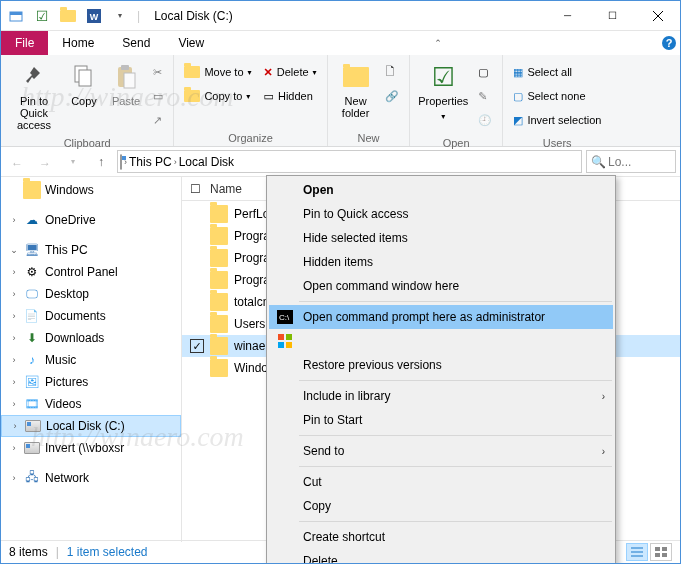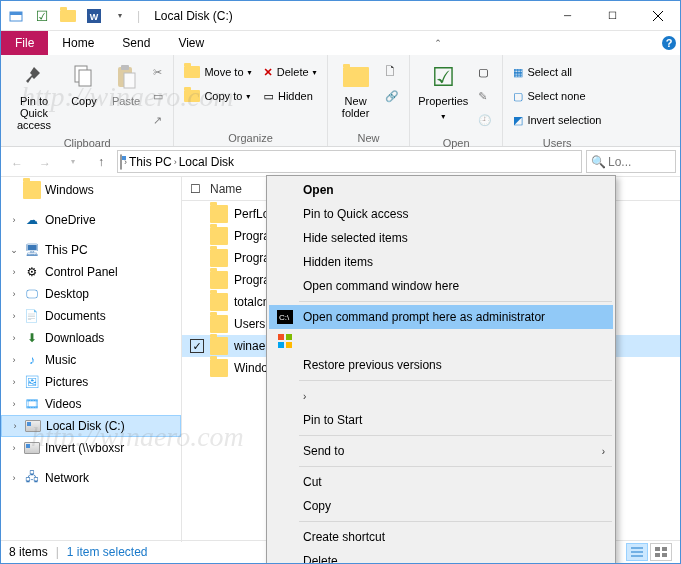--- a/index.html
+++ b/index.html
@@ -465,20 +465,21 @@
         </svg>
       </span>
     </div>
   <div class="ctx-item">
       <span class="ctx-icn"></span>
       <span class="ctx-lbl">Restore previous versions</span>
     </div>
   <div class="ctx-sep"></div>
   <div class="ctx-item">
       <span class="ctx-icn"></span>
+      <span class="ctx-lbl">Include in library</span>
       <span class="ctx-sub">›</span>
     </div>
   <div class="ctx-item">
       <span class="ctx-icn"></span>
       <span class="ctx-lbl">Pin to Start</span>
     </div>
   <div class="ctx-sep"></div>
   <div class="ctx-item">
       <span class="ctx-icn"></span>
       <span class="ctx-lbl">Send to</span>

